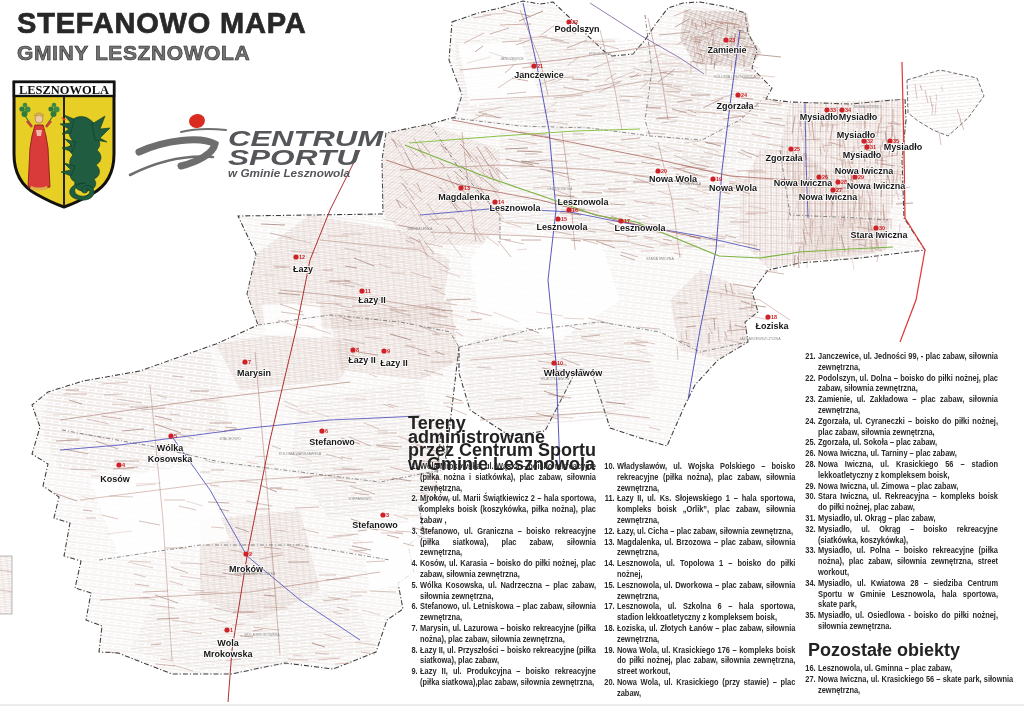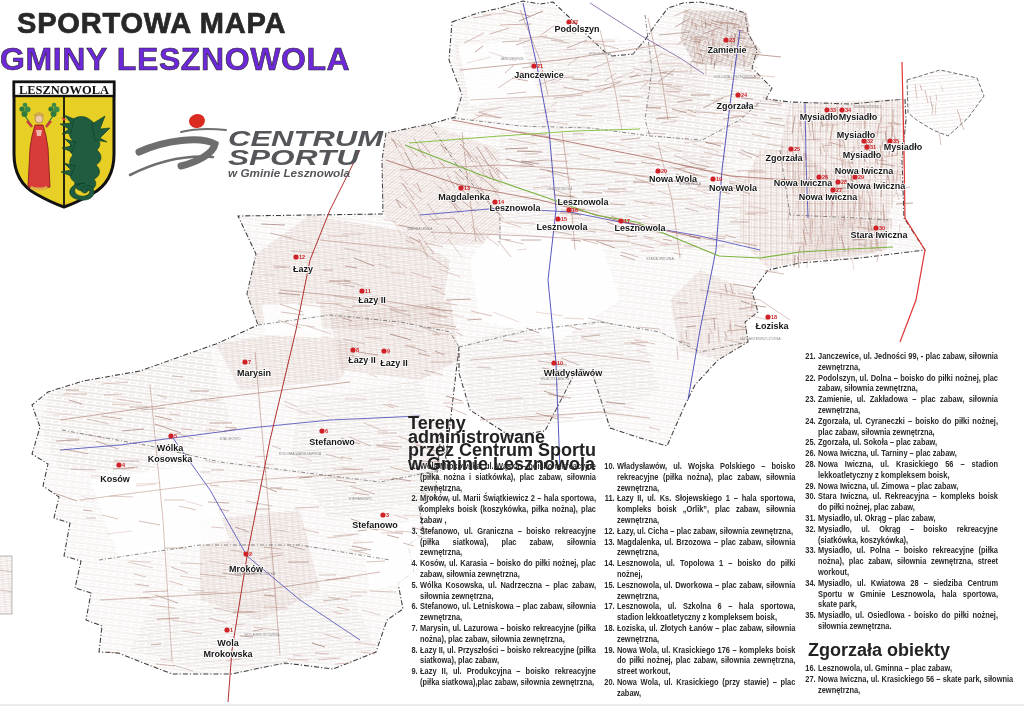--- a/index.html
+++ b/index.html
@@ -1,29 +1,29 @@
 <!DOCTYPE html>
 <html><head><meta charset="utf-8">
 <style>
 html,body{margin:0;padding:0;background:#fff;}
 body{width:1024px;height:713px;position:relative;overflow:hidden;
  font-family:"Liberation Sans",sans-serif;}
 .abs{position:absolute;}
 #title1{left:17px;top:7px;font-size:29px;font-weight:bold;color:#282828;
  letter-spacing:0.8px;-webkit-text-stroke:0.7px #282828;}
-#title2{left:0;top:41px;font-size:32px;font-weight:bold;color:#6d28d9;
+#title2{left:17px;top:41px;font-size:21px;font-weight:bold;color:#737373;
  letter-spacing:0.6px;-webkit-text-stroke:0.6px #282828;}
 .col{font-size:9.3px;font-weight:bold;color:#2a2a2a;line-height:10.8px;
  transform:scaleX(0.8);transform-origin:0 0;}
 .col p{margin:0;text-align:justify;position:relative;padding-left:15px;}
 .col p span.n{position:absolute;left:-2px;width:14px;text-align:right;}
 .h3{font-size:18px;font-weight:bold;color:#222;line-height:13.6px;margin:0 0 3px 0;}
 </style></head><body>
 
-<div class="abs" id="title1">SPORTOWA MAPA</div>
+<div class="abs" id="title1">STEFANOWO MAPA</div>
 
 <div class="abs" id="title2">GMINY LESZNOWOLA</div>
 
 <svg class="abs" style="left:0;top:0" width="1024" height="713" viewBox="0 0 1024 713">
 <defs>
 <pattern id="p1" width="8" height="6" patternUnits="userSpaceOnUse" patternTransform="rotate(7)">
  <line x1="0" y1="1" x2="8" y2="1" stroke="#d6cac5" stroke-width="0.5"></line>
  <line x1="0" y1="4" x2="6" y2="4" stroke="#ded3cf" stroke-width="0.45"></line>
 </pattern>
 <pattern id="p2" width="6" height="4.5" patternUnits="userSpaceOnUse" patternTransform="rotate(-6)">
@@ -1485,18 +1485,18 @@
 <p><span class="n">29.</span>Nowa Iwiczna, ul. Zimowa – plac zabaw,</p>
 <p><span class="n">30.</span>Stara Iwiczna, ul. Rekreacyjna – kompleks boisk do piłki nożnej, plac zabaw,</p>
 <p><span class="n">31.</span>Mysiadło, ul. Okrąg – plac zabaw,</p>
 <p><span class="n">32.</span>Mysiadło, ul. Okrąg – boisko rekreacyjne (siatkówka, koszykówka),</p>
 <p><span class="n">33.</span>Mysiadło, ul. Polna – boisko rekreacyjne (piłka nożna), plac zabaw, siłownia zewnętrzna, street workout,</p>
 <p><span class="n">34.</span>Mysiadło, ul. Kwiatowa 28 – siedziba Centrum Sportu w Gminie Lesznowola, hala sportowa, skate park,</p>
 <p><span class="n">35.</span>Mysiadło, ul. Osiedlowa - boisko do piłki nożnej, siłownia zewnętrzna.</p>
 </div>
 
 <div class="abs" style="left:808px;top:644px;width:207px">
-<p class="h3">Zgorzała obiekty</p>
+<p class="h3">Pozostałe obiekty</p>
 </div>
 
 <div class="abs col" style="left:806px;top:663px;width:259px">
 <p><span class="n">16.</span>Lesznowola, ul. Gminna – plac zabaw,</p>
 <p><span class="n">27.</span>Nowa Iwiczna, ul. Krasickiego 56 – skate park, siłownia zewnętrzna,</p>
 </div>
 </body></html>

